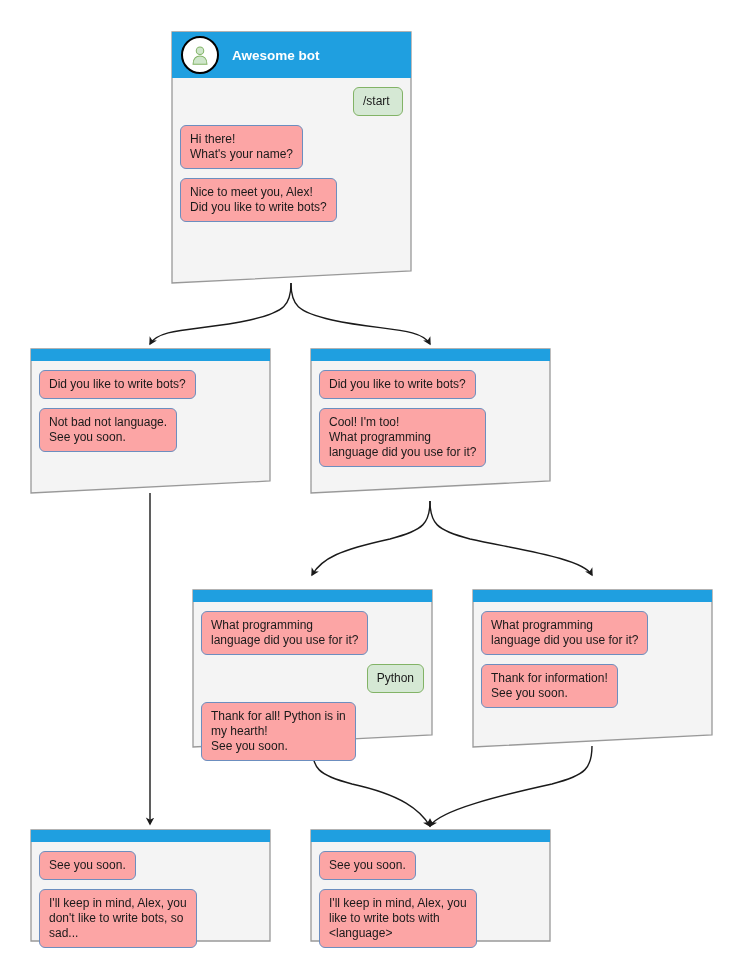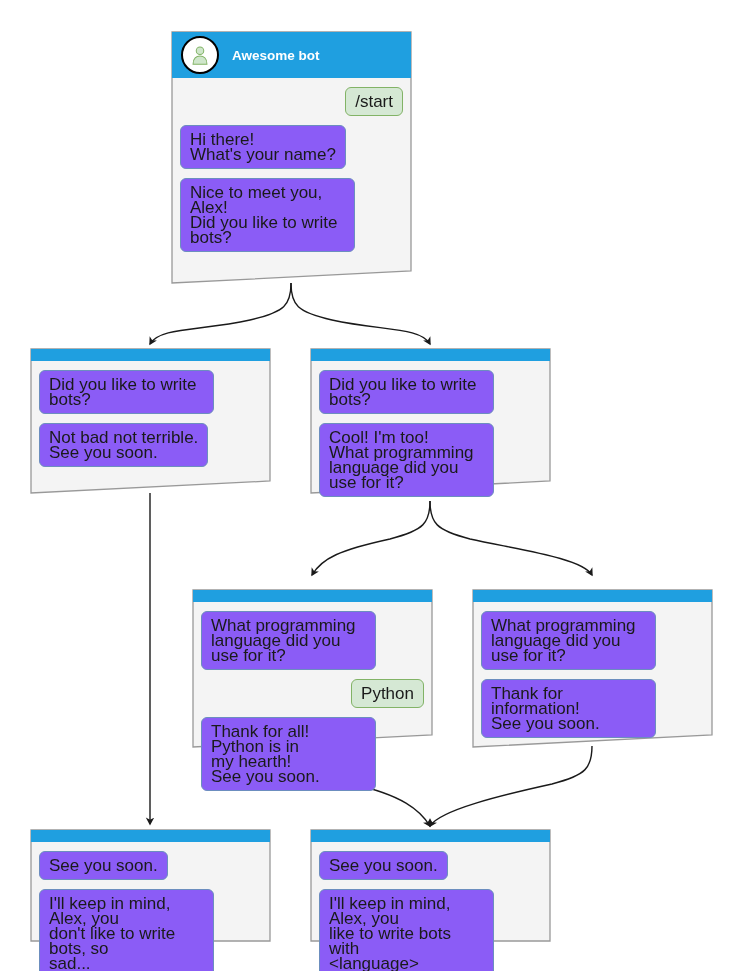--- a/index.html
+++ b/index.html
@@ -91,31 +91,31 @@
     padding: 9px 10px 0 10px;
   }
   .row {
     display: flex;
     width: 100%;
     margin-bottom: 9px;
   }
   .row.left { justify-content: flex-start; }
   .row.right { justify-content: flex-end; }
   .bubble {
-    font-size: 17px;
+    font-size: 12px;
     line-height: 15px;
     color: #1a1a1a;
     border-radius: 6px;
     padding: 6px 9px;
     box-sizing: border-box;
     white-space: pre-line;
     max-width: 175px;
   }
   .bubble.bot {
-    background: #8b5cf6;
+    background: #fca5a5;
     border: 1px solid #6c8ebf;
   }
   .bubble.user {
     background: #d5e8d4;
     border: 1px solid #82b366;
     min-width: 50px;
     text-align: left;
   }
 </style>
 </head>
@@ -178,21 +178,21 @@
     <svg class="card-skew" viewBox="0 0 243 148" preserveAspectRatio="none">
       <polygon points="2,2 241,2 241,134 2,146" fill="#f4f4f4" stroke="#999999" stroke-width="1.3"></polygon>
     </svg>
     <div class="card-inner">
       <div class="card-header thin" style="left:2px; top:2px; width:239px;"></div>
       <div class="msgs" style="top:14px;">
         <div class="row left">
           <div class="bubble bot">Did you like to write bots?</div>
         </div>
         <div class="row left">
-          <div class="bubble bot">Not bad not terrible.
+          <div class="bubble bot">Not bad not language.
 See you soon.</div>
         </div>
       </div>
     </div>
   </div>
 
   <div class="card" style="left:309px; top:347px; width:243px; height:148px;">
     <svg class="card-skew" viewBox="0 0 243 148" preserveAspectRatio="none">
       <polygon points="2,2 241,2 241,134 2,146" fill="#f4f4f4" stroke="#999999" stroke-width="1.3"></polygon>
     </svg>

